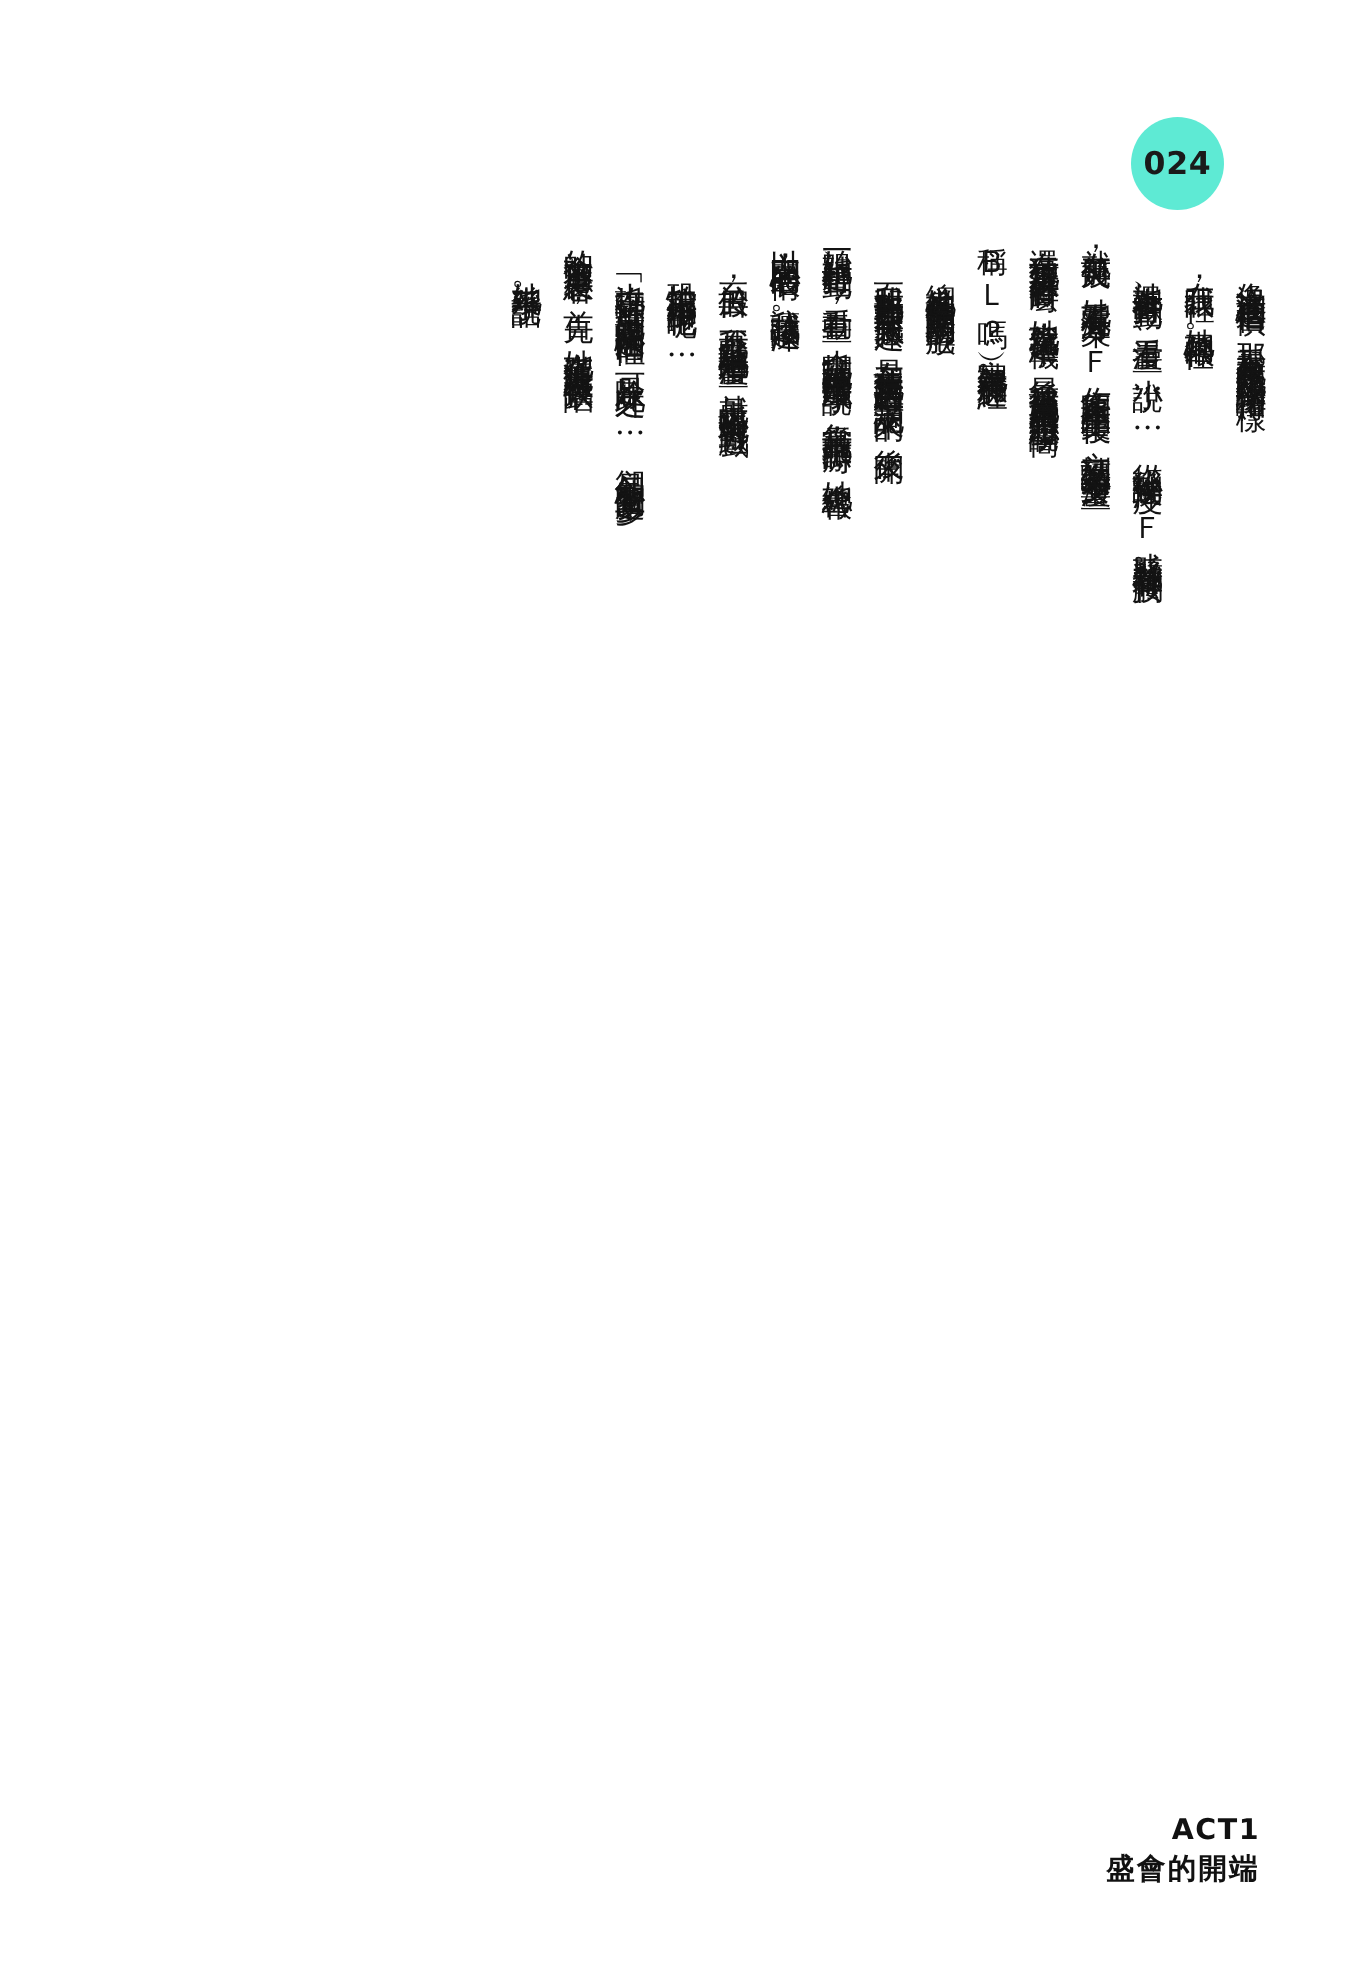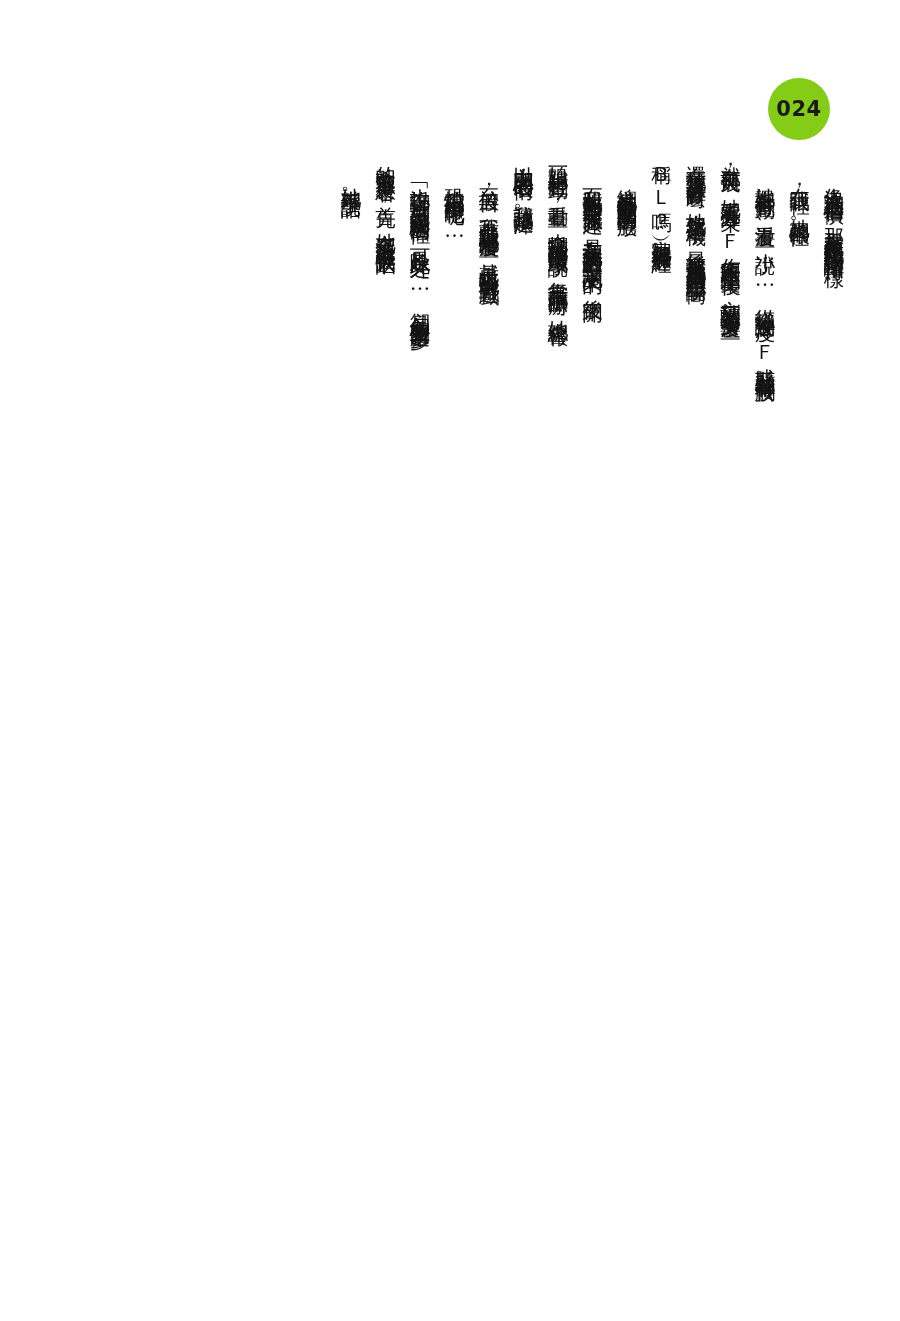--- a/index.html
+++ b/index.html
@@ -19,25 +19,25 @@
   .page {
     position: absolute;
     inset: 0;
     background: #ffffff;
   }
 
   
   .page-number-badge {
     position: absolute;
     top: 78px;
-    right: 70px;
+    right: 84px;
     width: 62px;
     height: 62px;
     border-radius: 50%;
-    background: #84cc16;
+    background: #5eead4;
     display: flex;
     align-items: center;
     justify-content: center;
   }
   .page-number-badge .num {
     font-family: "DejaVu Sans", "Liberation Sans", sans-serif;
     font-weight: 700;
     font-size: 21px;
     letter-spacing: 0.5px;
     color: #1a1a1a;
@@ -120,14 +120,18 @@
       <div class="vcol indent">而我起先對那些東西不太感興趣，是在和永遠玩耍的過程中一點一滴記下來的。後來開</div>
       <div class="vcol">始跟她一起打電動、看動畫，也會閱讀她推薦的漫畫或小說。每當我乖乖照辦時，她總會報</div>
       <div class="vcol">以由衷開心的表情，讓我越陷越深。</div>
       <div class="vcol indent">至於假日，我不是默默地陪她看漫畫，就是大呼小叫地玩對戰遊戲。</div>
       <div class="vcol indent">恐怕我正日漸御宅化呢……</div>
       <div class="vcol indent">也許「御宅族」一詞就足以說明永遠的個性，可是除此之外……卻是個心智上問題多多</div>
       <div class="vcol">的社會適應不良患者。首先，她在溝通能力上有極大缺陷。</div>
       <div class="vcol indent">她幾乎不說話。</div>
     </div>
 
+  <div class="footer-mark">
+    <div class="act">ACT1</div>
+    <div class="subtitle">盛會的開端</div>
+  </div>
 
 </div>
 
 </body></html>

